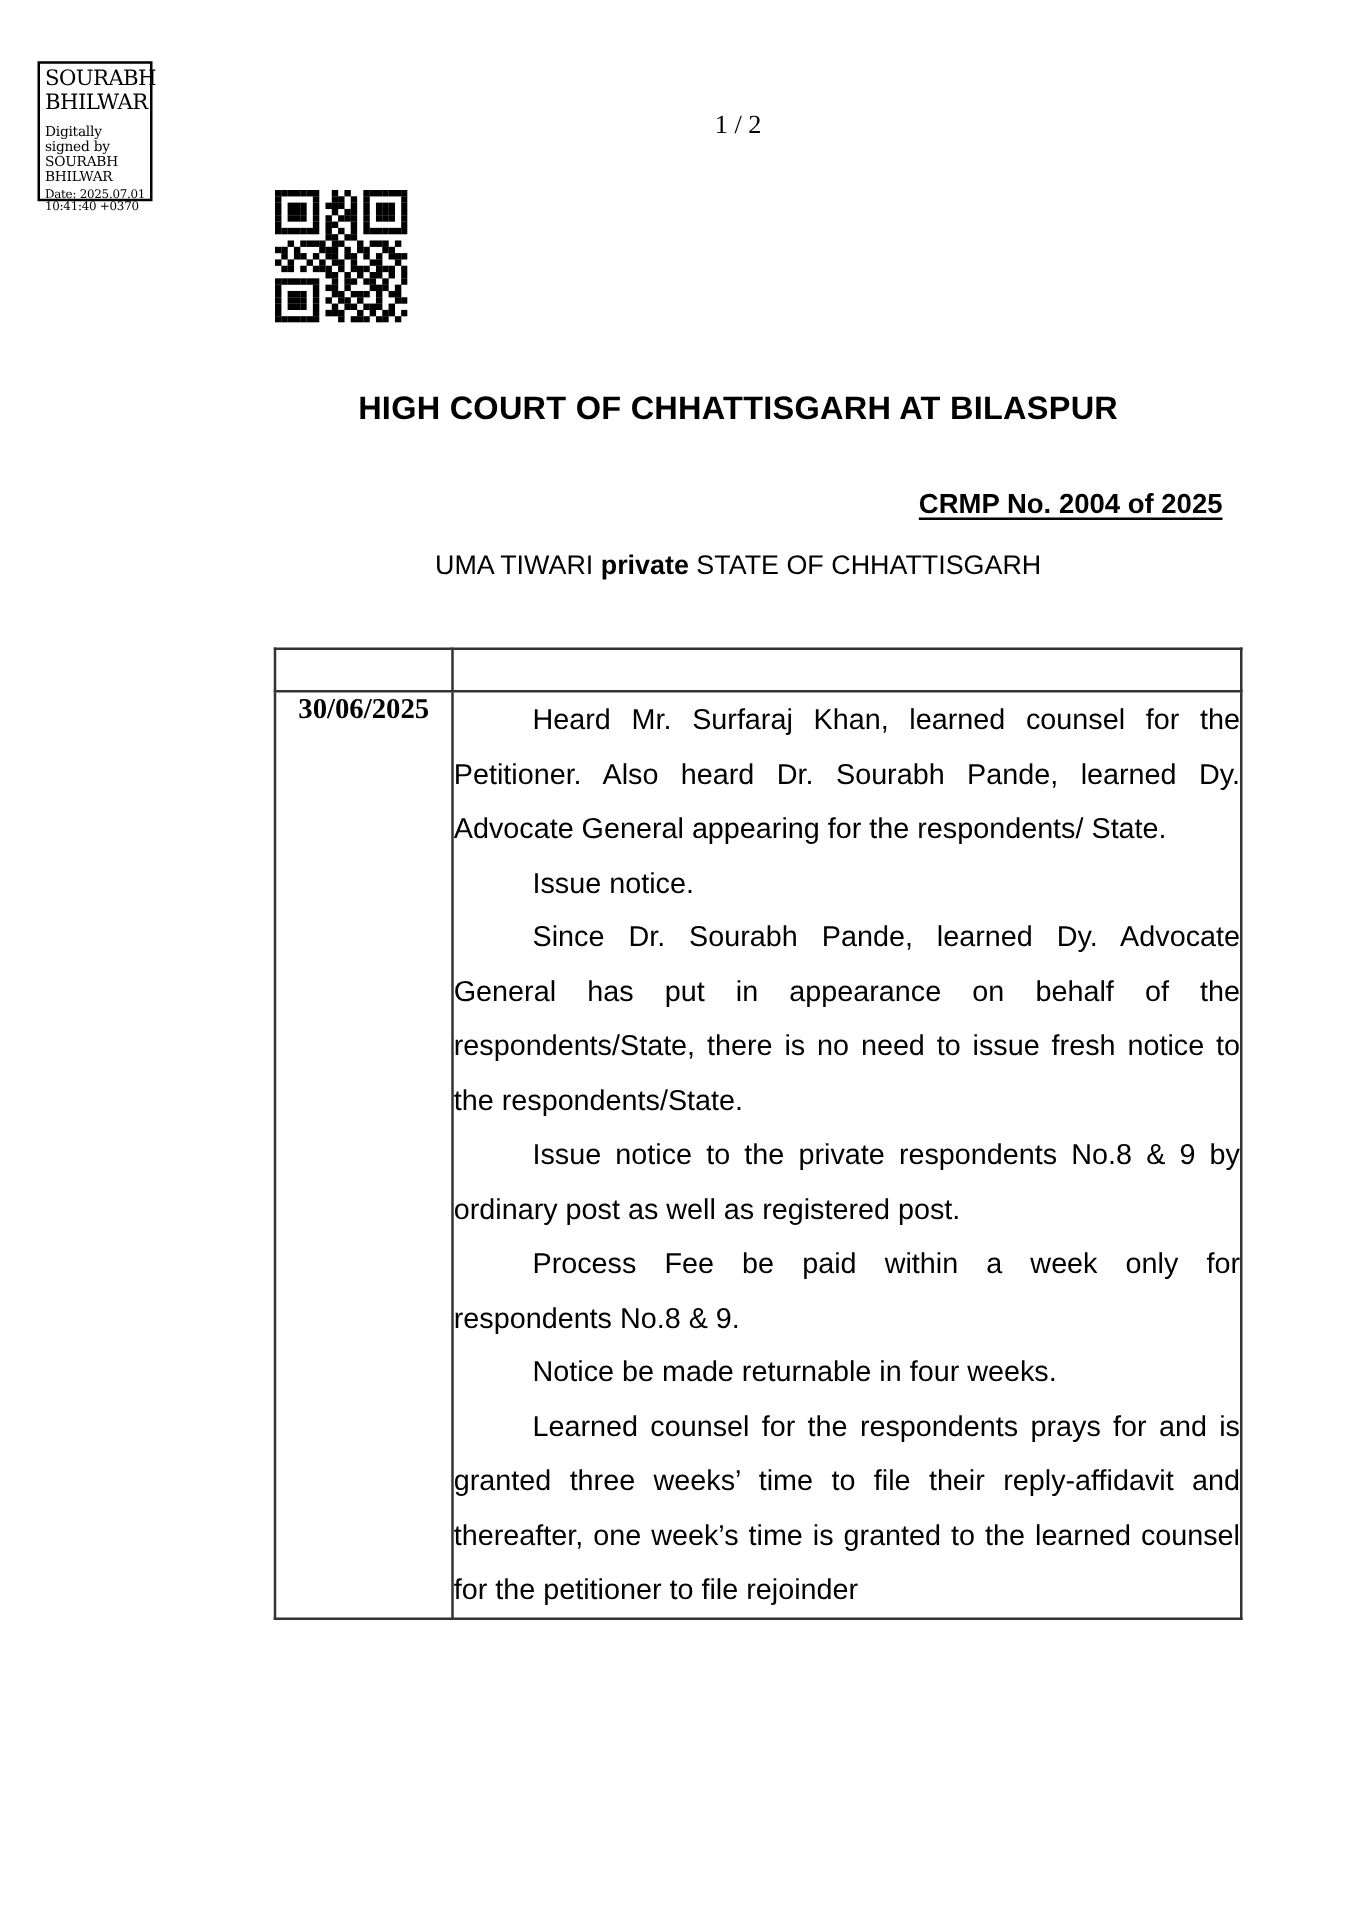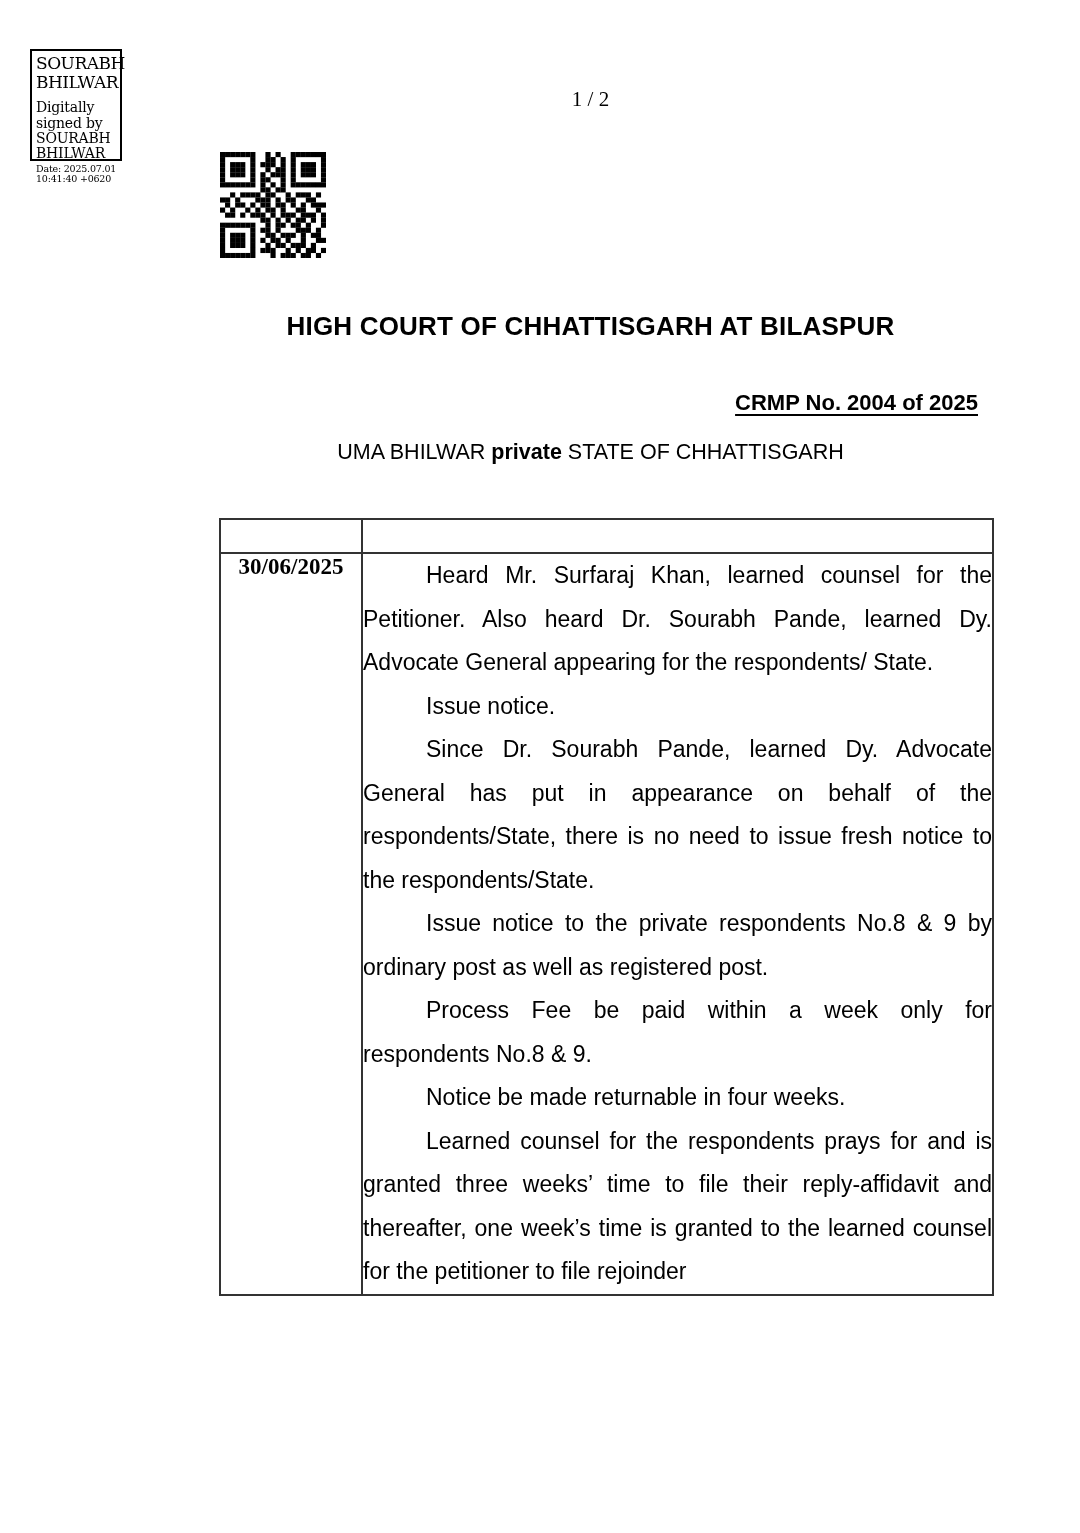--- a/index.html
+++ b/index.html
@@ -4,21 +4,21 @@
 <style>
   html,body { margin:0; padding:0; background:#ffffff; }
   body { width:1080px; height:1533px; font-family:"Liberation Sans",sans-serif; color:#000; }
   .page { position:relative; width:1080px; height:1533px; background:#fff; overflow:hidden; }
 
   
   .sig-box { position:absolute; left:30px; top:22px; width:92px; height:112px;
              border:2px solid #000; box-sizing:border-box; padding:3px 2px 0 4px;
              font-family:"DejaVu Serif",serif;margin-top:27px; }
   .sig-name { font-size:17px; line-height:1.13; letter-spacing:-0.5px; white-space:nowrap; }
-  .sig-details { margin-top:8px; font-size:14px; line-height:1.08; letter-spacing:-0.2px; }
+  .sig-details { margin-top:8px; font-size:11px; line-height:1.08; letter-spacing:-0.2px; }
   .sig-date { margin-top:3px; font-size:9.5px; line-height:1.08; letter-spacing:-0.2px; }
 
   
   .content { position:absolute; left:203px; top:0; width:775px; height:1533px; }
   .page-num { position:absolute; top:87px; left:0; width:100%; text-align:center;
               font-family:"Liberation Serif",serif; font-size:21px; }
   .qr { position:absolute; left:17px; top:152px; width:106px; height:106px; }
 
   .court-title { position:absolute; top:311px; left:0; width:100%; margin:0;
                  text-align:center; font-size:26px; font-weight:bold; letter-spacing:0.2px; }
@@ -52,21 +52,21 @@
       <div>SOURABH</div>
       <div>BHILWAR</div>
     </div>
     <div class="sig-details">
       <div>Digitally signed by</div>
       <div>SOURABH</div>
       <div>BHILWAR</div>
     </div>
     <div class="sig-date">
       <div>Date: 2025.07.01</div>
-      <div>10:41:40 +0620</div>
+      <div>10:41:40 +0370</div>
     </div>
   </div>
 
   <div class="content">
 
     <div class="page-num">1 / 2</div>
 
     <div class="qr" id="qr"><svg xmlns="http://www.w3.org/2000/svg" width="106" height="106" viewBox="0 0 106 106">
           <rect x="0" y="0" width="5.147619047619047" height="5.147619047619047" fill="#000"></rect>
           <rect x="5.0476190476190474" y="0" width="5.147619047619047" height="5.147619047619047" fill="#000"></rect>
@@ -314,21 +314,21 @@
           <rect x="95.9047619047619" y="100.95238095238095" width="5.147619047619047" height="5.147619047619047" fill="#000"></rect>
         </svg></div>
 
     <h1 class="court-title">HIGH COURT OF CHHATTISGARH AT BILASPUR</h1>
 
     <div class="case-no">
       <span>CRMP No. 2004 of 2025</span>
     </div>
 
     <div class="parties">
-      <span>UMA BHILWAR</span>
+      <span>UMA TIWARI</span>
       <span class="bold">private</span>
       <span>STATE OF CHHATTISGARH</span>
     </div>
 
 
     <table class="order-table">
       <tbody>
           <tr class="header-row">
         <td class="col-date"></td>
         <td></td>

